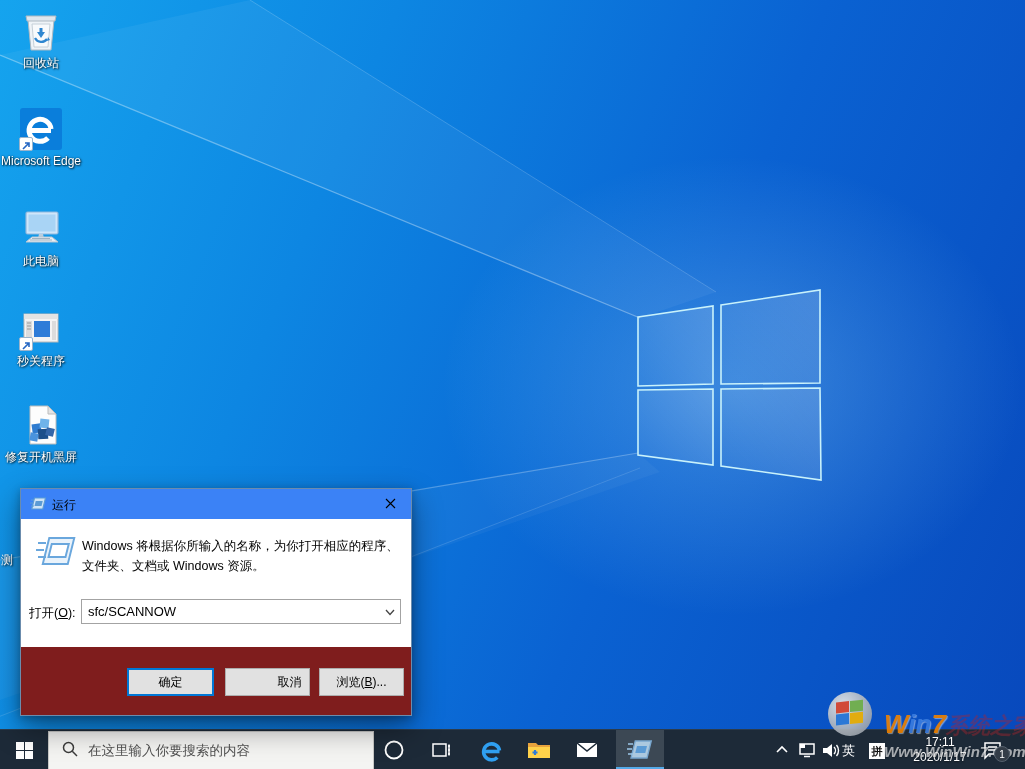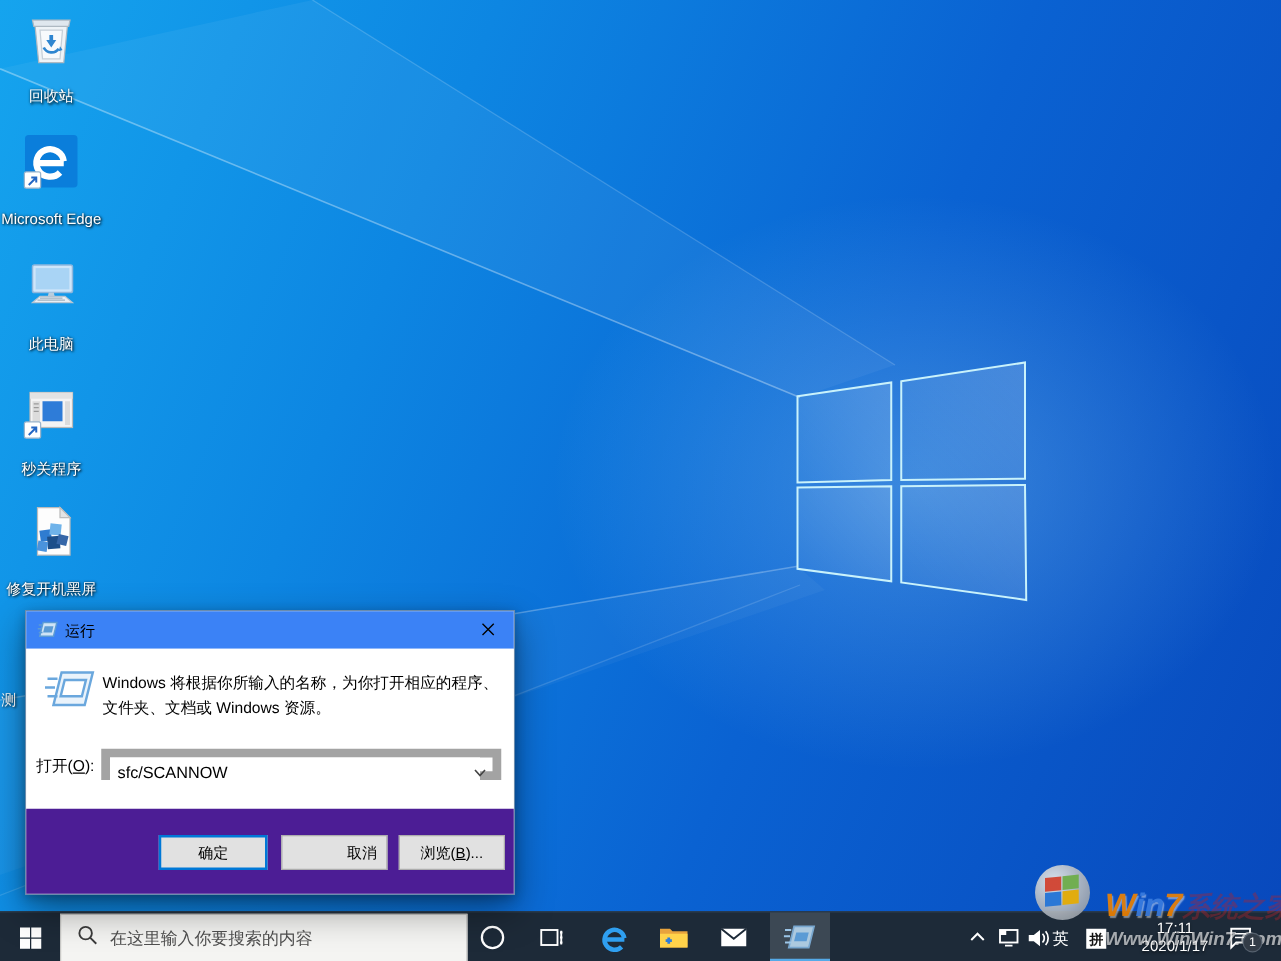--- a/index.html
+++ b/index.html
@@ -10,21 +10,21 @@
   .desktop {
     position:absolute; inset:0;
     background:linear-gradient(112deg,#15a4ee 0%,#0d86e2 30%,#0a62d2 62%,#0848bc 100%);
   }
   .desktop svg { position:absolute; inset:0; }
 
   
   .dicon { position:absolute; width:82px; text-align:center; cursor:default; }
   .dicon .ic { width:46px; height:46px; margin:0 auto; position:relative; }
   .dicon .lbl {
-    margin-top:16px; font-size:12px; color:#fff; line-height:14px;
+    margin-top:2px; font-size:12px; color:#fff; line-height:14px;
     text-shadow:1px 1px 2px rgba(0,0,0,.85), 0 0 2px rgba(0,0,0,.6);
   }
   .shortcut-arrow {
     position:absolute; left:1px; bottom:1px; width:14px; height:14px;
     background:#fff; border:1px solid #9ab4cc; border-radius:2px;
   }
   .partial-label {
     position:absolute; left:1px; top:552px; font-size:12px; color:#fff;
     text-shadow:1px 1px 2px rgba(0,0,0,.85); z-index:3; width:14px; overflow:hidden;
   }
@@ -42,29 +42,29 @@
   .rd-close {
     position:absolute; right:0; top:0; width:42px; height:29px;
     display:flex; align-items:center; justify-content:center; cursor:default;
   }
   .rd-body { position:relative; height:130px; background:#fff; }
   .rd-big-icon { position:absolute; left:15px; top:16px; }
   .rd-desc { position:absolute; left:61px; top:18px; line-height:19.5px; font-size:12.5px; }
   .rd-open-label { position:absolute; left:8px; top:86px; font-size:12.5px; }
   .rd-combo {
     position:absolute; left:60px; top:80px; width:320px; height:25px;
-    border:7px solid #a3a3a3; background:#fff;
+    border:1px solid #a3a3a3; background:#fff;
   }
   .rd-combo input {
     position:absolute; left:0; top:0; width:296px; height:23px; border:none; outline:none;
     font-family:"Liberation Sans", sans-serif; font-size:13px; padding:0 4px 0 6px; color:#000;
   }
   .rd-combo .chev { position:absolute; right:3px; top:5px; width:14px; height:14px; }
   .rd-footer {
-    position:absolute; left:0; right:0; bottom:0; height:68px; background:#4c1d95;
+    position:absolute; left:0; right:0; bottom:0; height:68px; background:#7f1d1d;
   }
   .rd-btn {
     position:absolute; top:21px; height:28px; background:#e1e1e1; border:1px solid #adadad;
     font-family:"Liberation Sans", sans-serif; font-size:12px; color:#000; cursor:default;
   }
   .rd-btn.ok   { left:106px; width:87px; border:2px solid #0078d7; }
   .rd-btn.cancel { left:204px; width:85px;padding-left:44px; }
   .rd-btn.browse { left:298px; width:85px; }
   .u { text-decoration:underline; }
 

